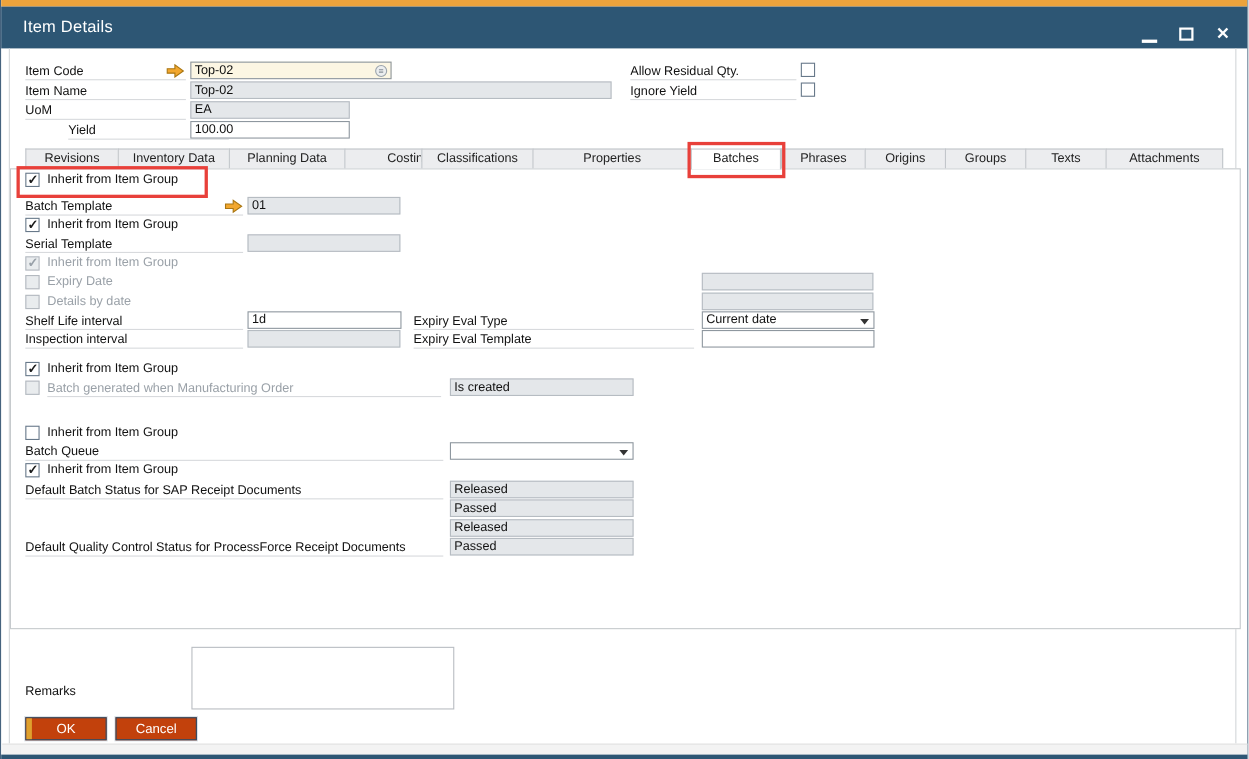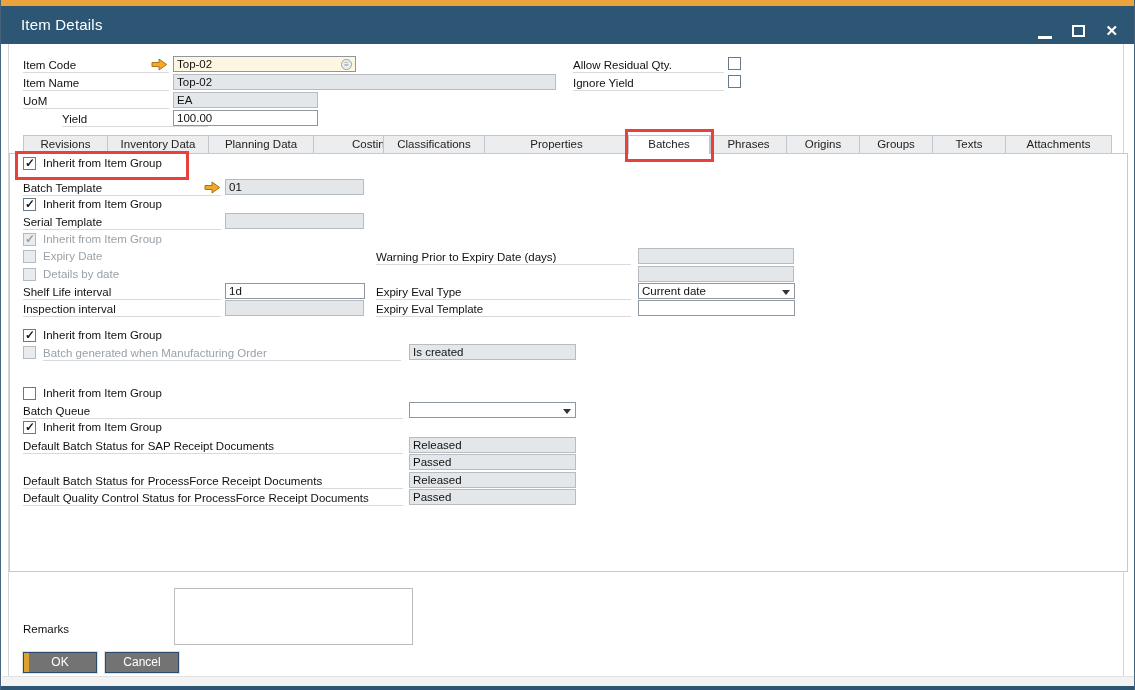--- a/index.html
+++ b/index.html
@@ -56,21 +56,21 @@
   .tab:last-child { border-right:1px solid #C2C6CA; }
   .tab.active { background:#fff; height:19px; border-right:1px solid #C2C6CA; z-index:3; }
   .panel { position:absolute; left:8px; top:153px; width:1119px; height:419px; background:#fff;
            border:1px solid #C6CACD; border-top:1px solid #C6CACD; }
 
   .hl-box { position:absolute; border:3px solid #E8403A; z-index:5; pointer-events:none; }
 
   .remarks-box { position:absolute; left:173px; top:588px; width:239px; height:57px;
                  background:#fff; border:1px solid #B9BDC2; font-size:11.5px; padding:2px 3px; }
 
-  .pushbtn { position:absolute; width:74px; height:21px; background:#737373; border:1px solid #2b4c69;
+  .pushbtn { position:absolute; width:74px; height:21px; background:#c2410c; border:1px solid #2b4c69;
              color:#fff; font-size:12px; text-align:center; line-height:19px; cursor:pointer;
              box-shadow:0 0 0 1px #d9e1e8; }
   .pushbtn .gold-edge { position:absolute; left:0; top:0; bottom:0; width:5px; background:#DFA12E; }
   .pushbtn span.btxt { position:relative; }
 </style>
 </head>
 <body>
 
 <div class="window">
   <div class="gold-strip"></div>
@@ -154,21 +154,20 @@
 
   <div class="cb disabled" style="left:22px;top:268px;"></div>
   <div class="cb-label disabled" style="left:42px;top:268px;">Details by date</div>
 
   <div class="lbl" style="left:22px;top:285px;width:198px;">Shelf Life interval</div>
   <div class="field" style="left:224px;top:283px;width:140px;">1d</div>
 
   <div class="lbl" style="left:22px;top:302px;width:198px;">Inspection interval</div>
   <div class="field disabled" style="left:224px;top:300px;width:139px;"></div>
 
-  <div class="lbl" style="left:375px;top:250px;width:255px;">Warning Prior to Expiry Date (days)</div>
   <div class="field disabled" style="left:637px;top:248px;width:156px;"></div>
 
   <div class="field disabled" style="left:637px;top:266px;width:156px;"></div>
 
   <div class="lbl" style="left:375px;top:285px;width:255px;">Expiry Eval Type</div>
   <div class="field" style="left:637px;top:283px;width:157px;">
     <span>Current date</span>
     <span class="dd-arrow"></span>
   </div>
 
@@ -192,21 +191,20 @@
   </div>
 
   <div class="cb checked" style="left:22px;top:421px;"></div>
   <div class="cb-label" style="left:42px;top:421px;">Inherit from Item Group</div>
 
   <div class="lbl" style="left:22px;top:439px;width:380px;">Default Batch Status for SAP Receipt Documents</div>
   <div class="field disabled" style="left:408px;top:437px;width:167px;">Released</div>
 
   <div class="field disabled" style="left:408px;top:454px;width:167px;">Passed</div>
 
-  <div class="lbl" style="left:22px;top:474px;width:380px;">Default Batch Status for ProcessForce Receipt Documents</div>
   <div class="field disabled" style="left:408px;top:472px;width:167px;">Released</div>
 
   <div class="lbl" style="left:22px;top:491px;width:380px;">Default Quality Control Status for ProcessForce Receipt Documents</div>
   <div class="field disabled" style="left:408px;top:489px;width:167px;">Passed</div>
 
   <div class="lbl nounder" style="left:22px;top:622px;width:100px;">Remarks</div>
   <div class="remarks-box"></div>
 
   <div class="pushbtn" style="left:22px;top:652px;">
     <span class="gold-edge"></span>

